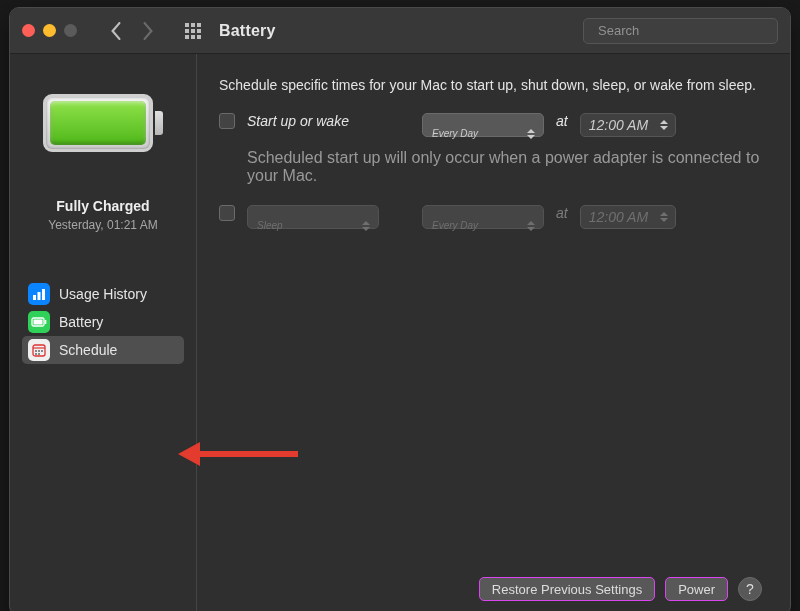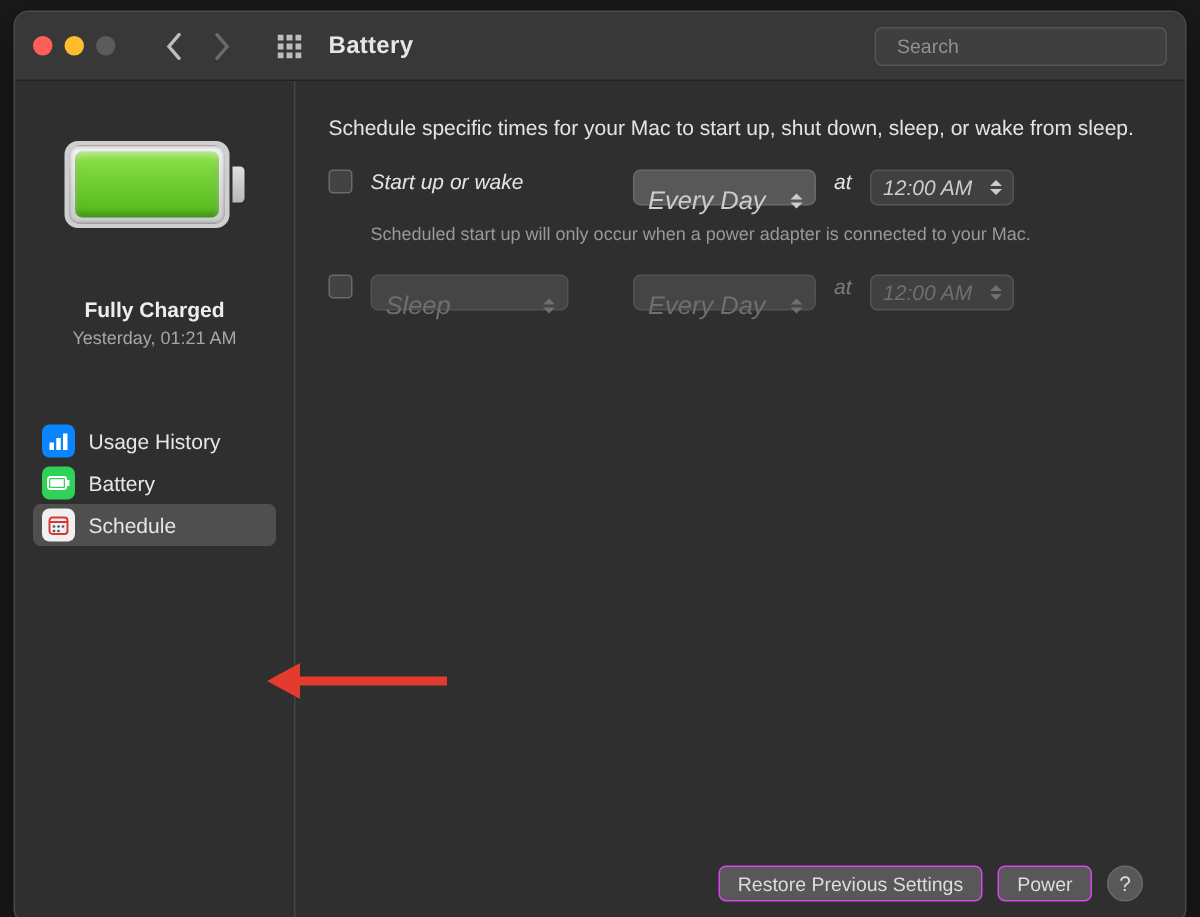--- a/index.html
+++ b/index.html
@@ -115,39 +115,39 @@
   .desc { color: #e4e4e4; font-size: 14px; line-height: 1.35; margin-bottom: 18px; }
   .row {
     display: flex; align-items: flex-start; gap: 12px;
     font-size: 14px; color: #e4e4e4; margin-bottom: 6px; font-style: italic;
   }
   .row.disabled { color: #7c7c7c; }
   .checkbox { width:16px; height:16px; border:1px solid #6a6a6a; border-radius:3px; background:#434343; flex-shrink:0; }
   .label1 { width: 163px; }
   .sel-btn {
     height: 24px; background:#585858; border:1px solid #6a6a6a; border-radius:5px;
-    color:#ccc; font-size:17px; display:flex; align-items:center; justify-content:space-between;
+    color:#ccc; font-size:10px; display:flex; align-items:center; justify-content:space-between;
     padding: 18px 4px 0 9px; gap:6px;
   }
   .sel-btn.disabled { background:#454545; color:#6f6f6f; border-color:#525252; }
   .w1 { width: 122px; }
   .w2 { width: 132px; }
   .chev-box {
     width:16px; height:18px; display:flex; flex-direction:column; align-items:center; justify-content:center;
     border-radius:3px;
   }
   .tri-up { width:0;height:0;border-left:4px solid transparent;border-right:4px solid transparent;border-bottom:4px solid currentColor; margin-bottom:2px;}
   .tri-down { width:0;height:0;border-left:4px solid transparent;border-right:4px solid transparent;border-top:4px solid currentColor;}
   .at { color: inherit; }
   .time-box {
     height:24px; width:96px; background:#404040; border:1px solid #555; border-radius:5px;
     color:#ccc; display:flex; align-items:center; justify-content:space-between; padding:0 3px 0 8px;
   }
   .time-box.disabled { color:#6f6f6f; }
-  .note { color:#999; font-size:12px; margin:6px 0 20px 28px; }
+  .note { color:#999; font-size:16px; margin:6px 0 20px 28px; }
   .footer { margin-top:auto; display:flex; gap:10px; justify-content:flex-end; align-items:center; }
   .btn { height:24px; padding:0 12px; background:#585858; border:1px solid #d946ef; border-radius:5px; color:#ddd; font-size:13px; display:flex; align-items:center; }
   .help { width:24px; height:24px; border-radius:50%; background:#585858; border:1px solid #6a6a6a; color:#ddd; font-size:14px; display:flex;align-items:center;justify-content:center; }
   
   .arrow-annotation {
     position:absolute; left:178px; top:442px; width:120px; height:24px;
   }
   .arrow-line { position:absolute; left:16px; top:9px; width:104px; height:6px; background:#e33b2e; }
   .arrow-head {
     position:absolute; left:0; top:0;

